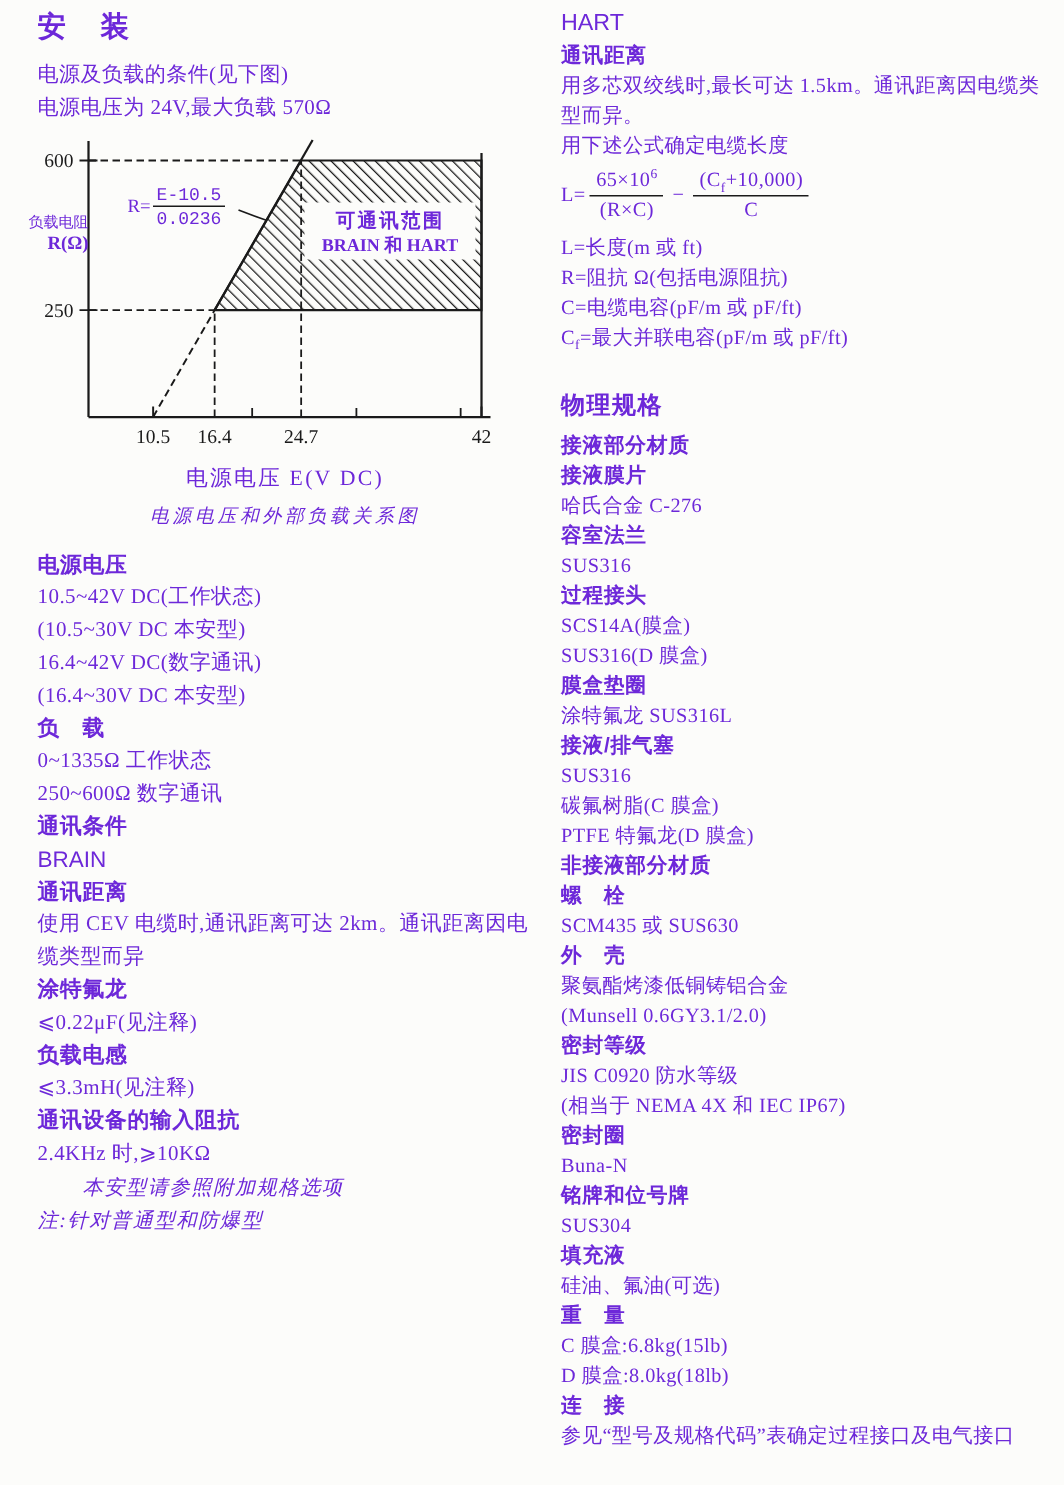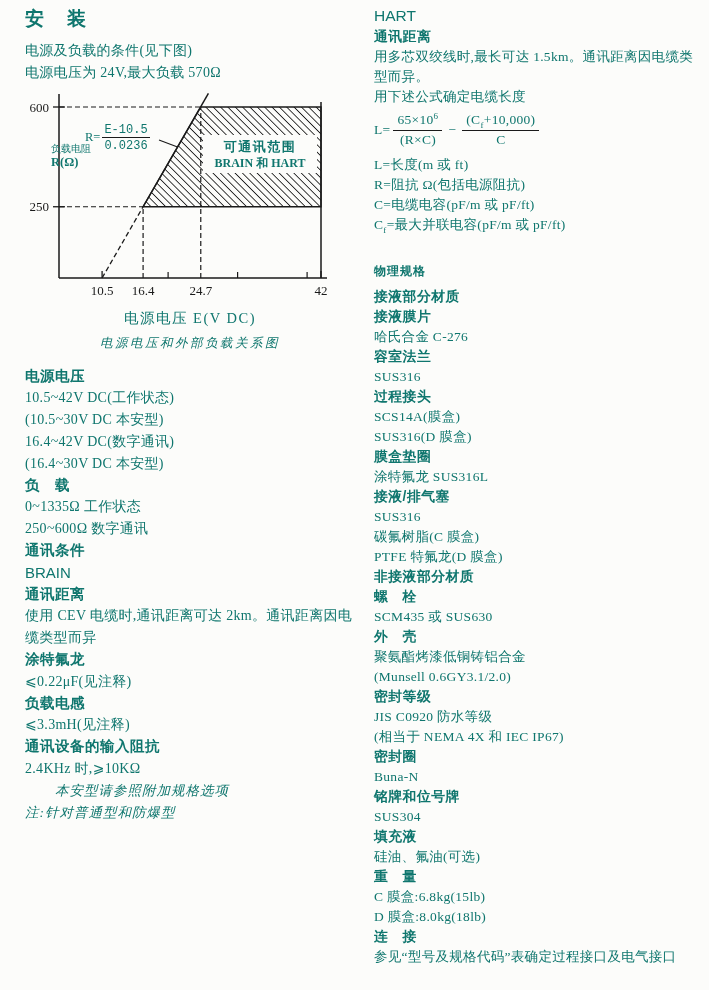--- a/index.html
+++ b/index.html
@@ -1,25 +1,25 @@
 <!DOCTYPE html>
 <html><head>
 <meta charset="utf-8">
 <style>
   html,body{margin:0;padding:0;background:#fcfcfa;}
-  .page{position:relative;width:709px;height:990px;background:#fcfcfa;color:#0f766e;
+  .page{position:relative;width:709px;height:990px;background:#fcfcfa;color:#6d28d9;
         font-family:"Liberation Serif","DejaVu Serif",serif;overflow:hidden;}
   .col{position:absolute;top:0;}
   .col-left{left:25px;width:334px;padding-top:6px;}
   .col-right{left:374px;width:332px;padding-top:4px;}
 
   .h1{font-family:"Liberation Sans","DejaVu Sans",sans-serif;font-weight:700;
       font-size:19px;line-height:26px;letter-spacing:2px;margin:0 0 8px 0;}
   .h2{font-family:"Liberation Sans","DejaVu Sans",sans-serif;font-weight:700;
-      font-size:12px;line-height:24px;letter-spacing:1px;margin:24px 0 4px 0;}
+      font-size:16px;line-height:24px;letter-spacing:1px;margin:24px 0 4px 0;}
   .h3{font-family:"Liberation Sans","DejaVu Sans",sans-serif;font-weight:700;letter-spacing:0.5px;}
   .col-left .h3{font-size:14.5px;line-height:21.8px;}
   .col-right .h3{font-size:13.8px;line-height:20px;}
   .p{letter-spacing:0.3px;}
   .col-left .p{font-size:14px;line-height:21.8px;}
   .col-right .p{font-size:13.5px;line-height:20px;}
   .latin{font-family:"Liberation Sans","DejaVu Sans",sans-serif;}
   .col-left .latin{font-size:15px;line-height:21.8px;}
   .col-right .latin{font-size:15.5px;line-height:23px;}
   .note{font-style:italic;font-size:13.5px;line-height:21.8px;letter-spacing:1px;}
@@ -29,21 +29,21 @@
   sub{font-size:9px;vertical-align:sub;line-height:0;}
 
   .formula-row{display:flex;align-items:center;font-size:13.5px;margin:4px 0 6px 0;height:38px;letter-spacing:0.3px;}
   .frac{display:inline-flex;flex-direction:column;align-items:center;vertical-align:middle;
         margin:0 3px;line-height:1.2;}
   .frac .num{border-bottom:1.4px solid #1a1a1a;padding:0 4px 1px 4px;}
   .frac .den{padding-top:1px;}
   .f-op{margin:0 3px;}
 
   .chart-wrap{position:relative;width:332px;margin:6px 0 14px -6px;}
-  .chart-ylabel{position:absolute;left:0;top:52px;width:40px;text-align:left;margin-left:32px;}
+  .chart-ylabel{position:absolute;left:0;top:52px;width:40px;text-align:right;}
   .chart-ylabel .l1{font-size:10px;line-height:13px;letter-spacing:0;}
   .chart-ylabel .l2{font-size:12.5px;line-height:15px;font-weight:700;}
   .chart-formula{position:absolute;left:66px;top:33px;display:flex;align-items:center;font-size:12.5px;}
   .chart-formula .frac{font-size:12px;margin:0 2px;font-family:Liberation Mono, monospace;}
   .chart-formula .frac .num{border-bottom:1.2px solid #1a1a1a;padding:0 2px 0 2px;}
   .region-label{position:absolute;left:184px;top:45px;width:114px;background:#fcfcfa;
                 text-align:center;padding:3px 0 2px 0;}
   .region-label .l1{font-size:13px;font-weight:700;letter-spacing:1.5px;line-height:17px;}
   .region-label .l2{font-size:12px;font-weight:700;line-height:16px;}
   .chart-xlabel{text-align:center;font-size:14.5px;letter-spacing:1.5px;line-height:20px;

